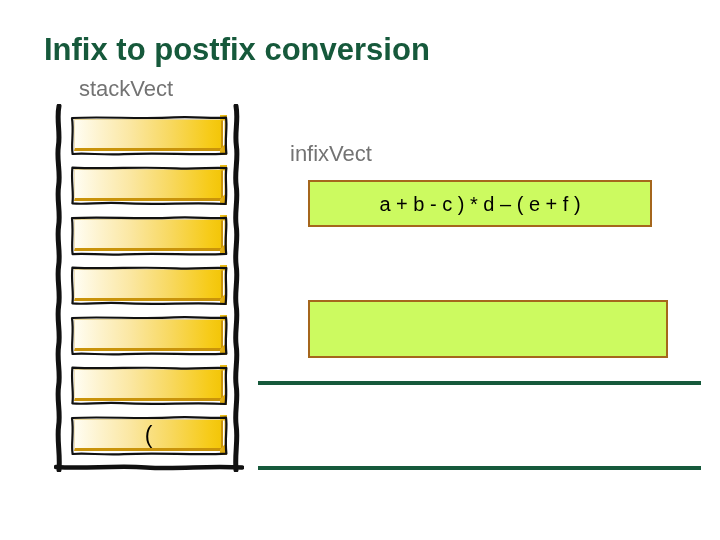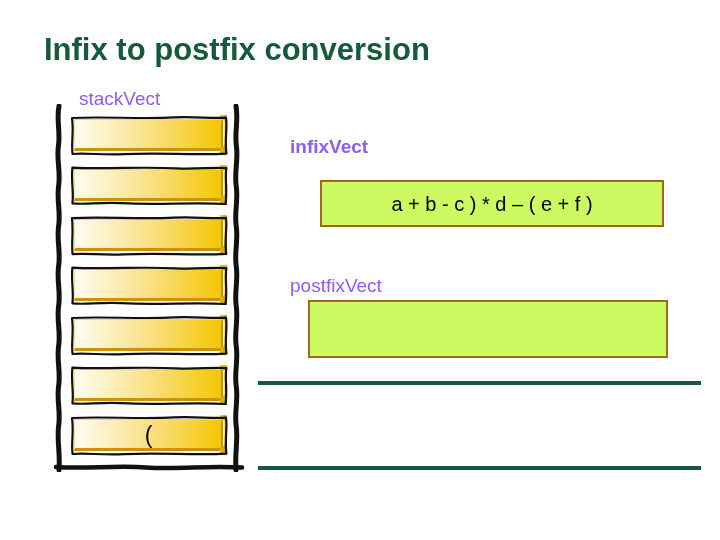--- a/index.html
+++ b/index.html
@@ -32,29 +32,28 @@
     line-height: 38px;
     letter-spacing: 0px;
     color: #16593b;
     white-space: nowrap;
     font-weight: bold;
   }
 
   
   .vect-label {
     position: absolute;
-    font-size: 19px;
+    font-size: 22px;
     line-height: 22px;
-    color: #8b5cf6;
+    color: #737373;
     white-space: nowrap;
     font-weight: normal;
-    margin-top: 10px;
   }
   #label-stackvect { left: 79px;  top: 78px; }
-  #label-infixvect { left: 290px; top: 126px; font-weight: bold; }
+  #label-infixvect { left: 290px; top: 143px; }
   #label-postfixvect { left: 290px; top: 265px; }
 
   
   #stack-container {
     position: absolute;
     left: 52px;
     top: 104px;
     width: 192px;
     height: 370px;
   }
@@ -137,21 +136,21 @@
   }
 
   
   .vect-box {
     position: absolute;
     box-sizing: border-box;
     background: #ccfa60;
     border: 2px solid #a5661c;
   }
   #infix-box {
-    left: 320px;
+    left: 308px;
     top: 180px;
     width: 344px;
     height: 47px;
   }
   #postfix-box {
     left: 308px;
     top: 300px;
     width: 360px;
     height: 58px;
   }
@@ -318,21 +317,20 @@
 
     </div>
   </div>
 
   <div id="label-infixvect" class="vect-label">infixVect</div>
 
   <div id="infix-box" class="vect-box">
     <div class="vect-box-text">a + b - c ) * d – ( e + f )</div>
   </div>
 
-  <div id="label-postfixvect" class="vect-label">postfixVect</div>
 
   <div id="postfix-box" class="vect-box">
     <div class="vect-box-text"></div>
   </div>
 
   <div id="green-rule-1" class="green-rule"></div>
   <div id="green-rule-2" class="green-rule"></div>
 
 </div>
 

